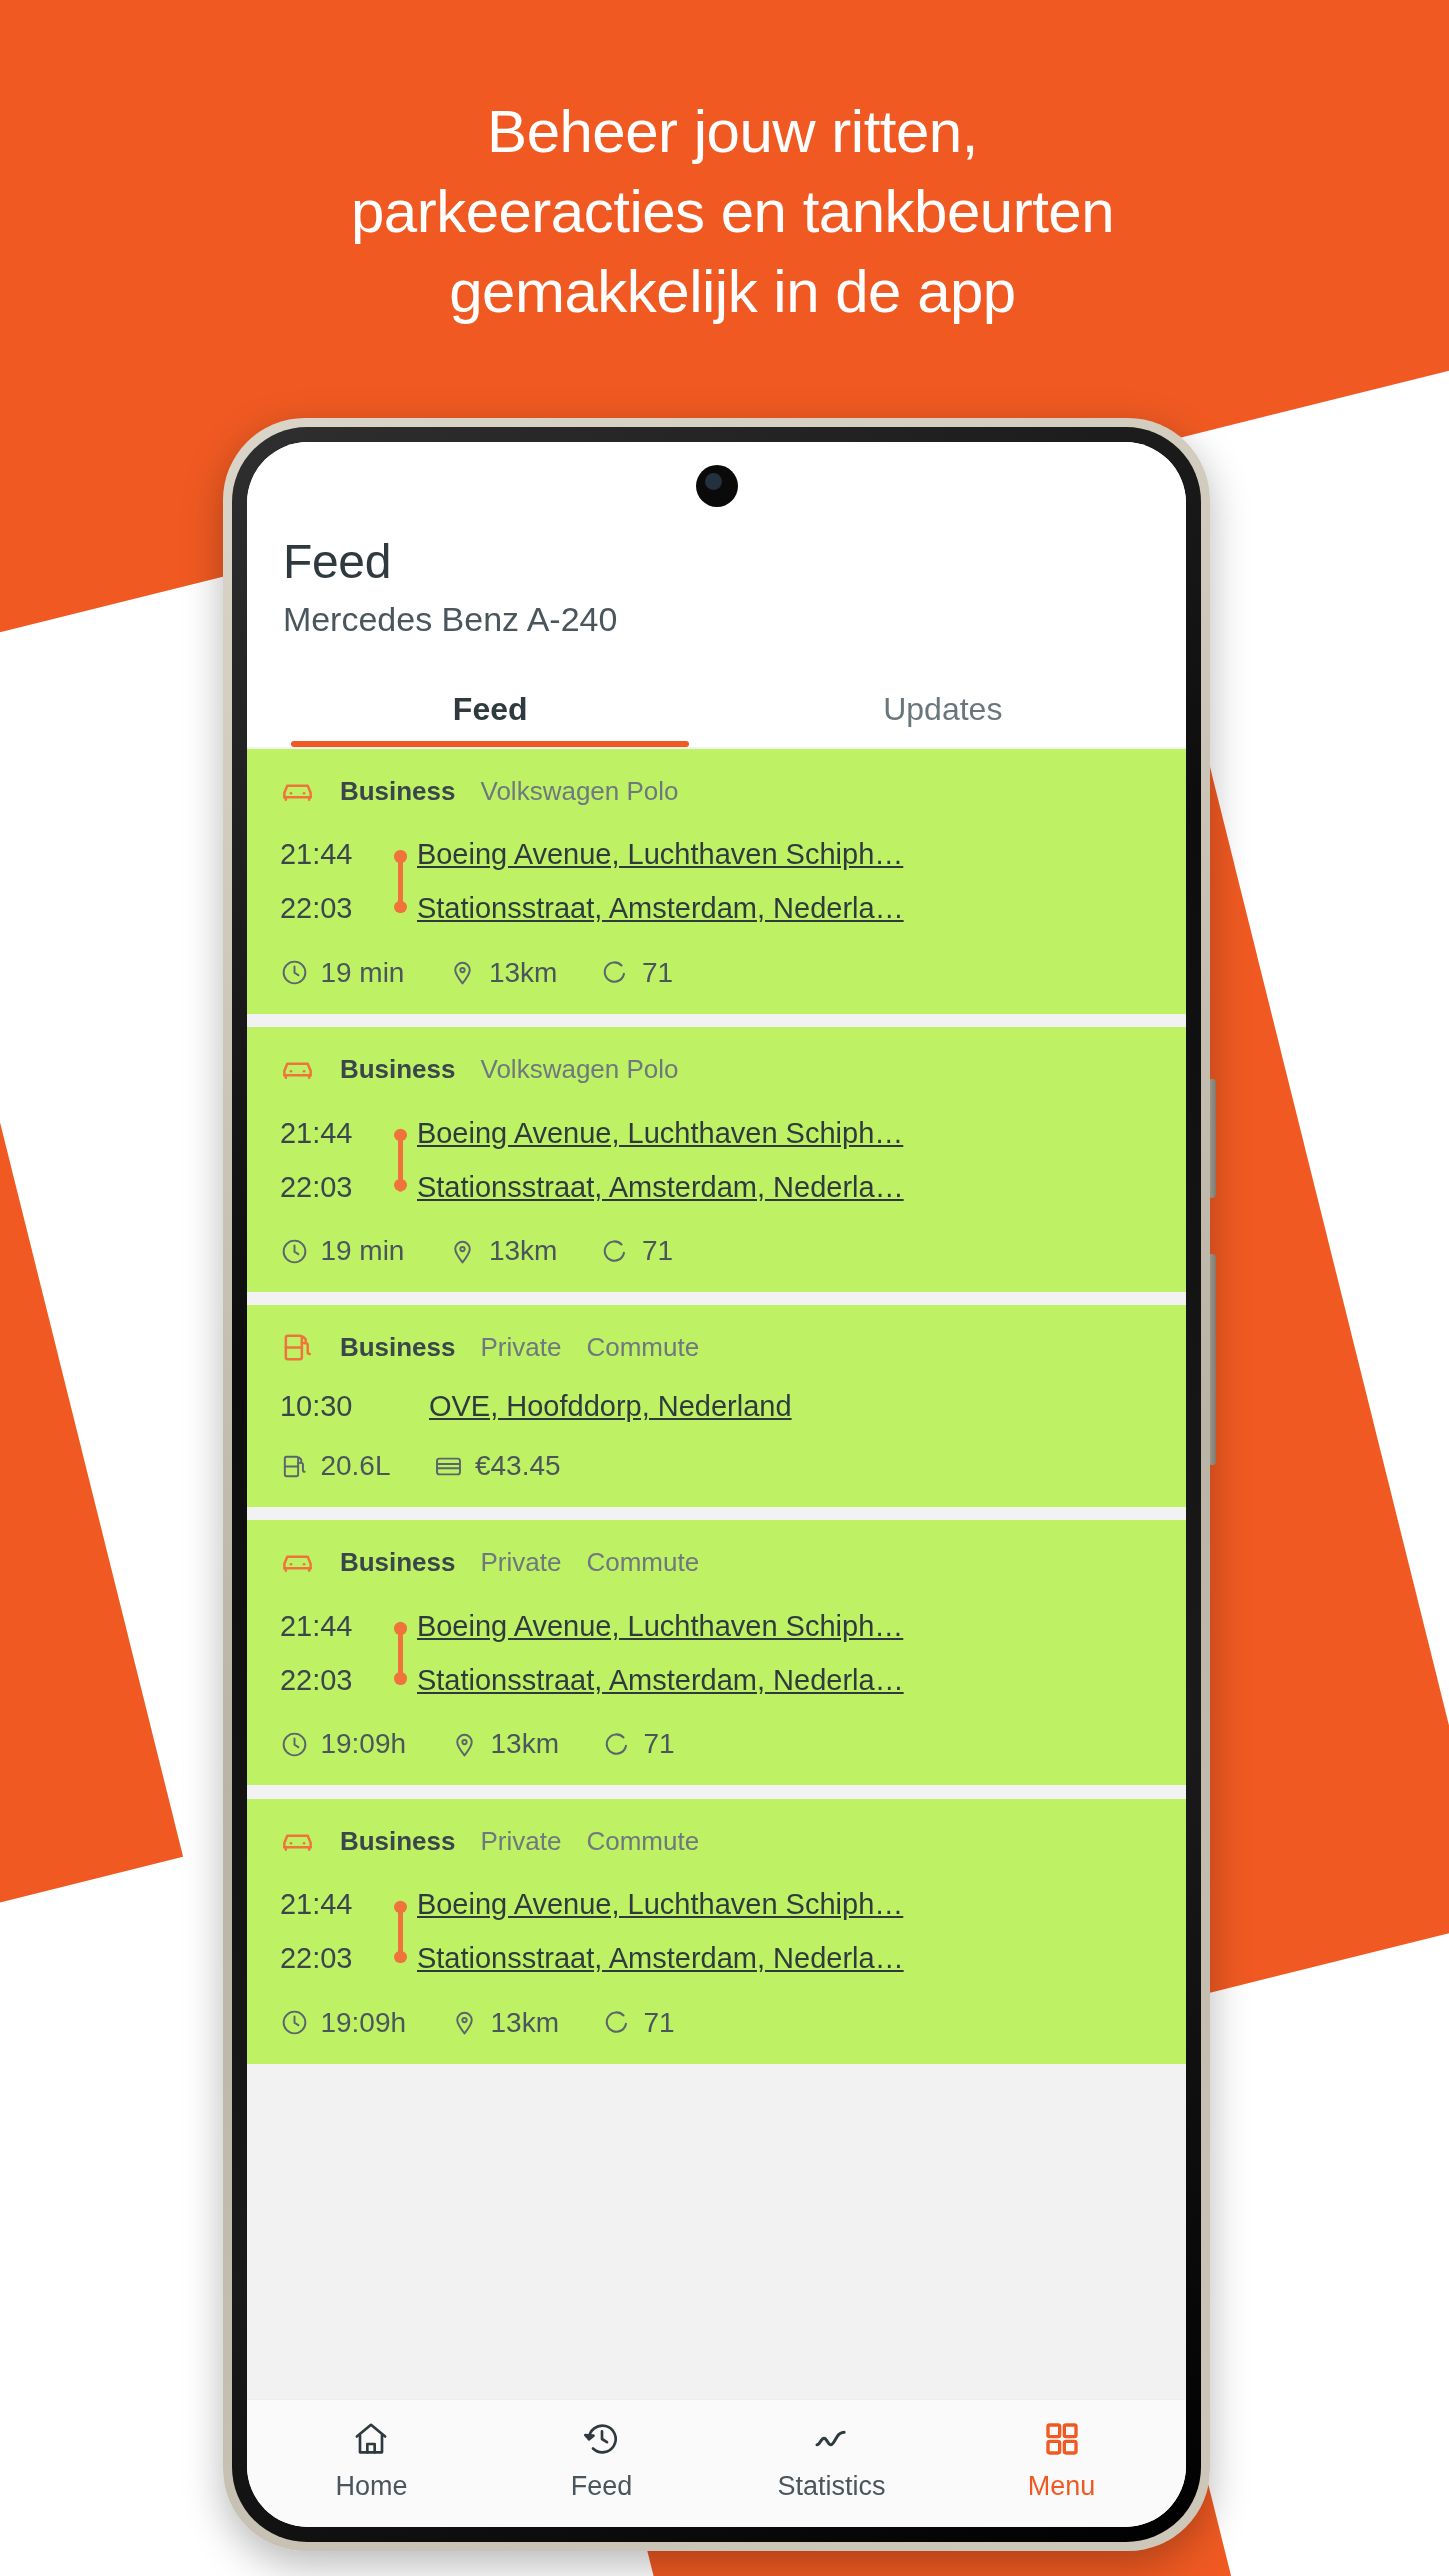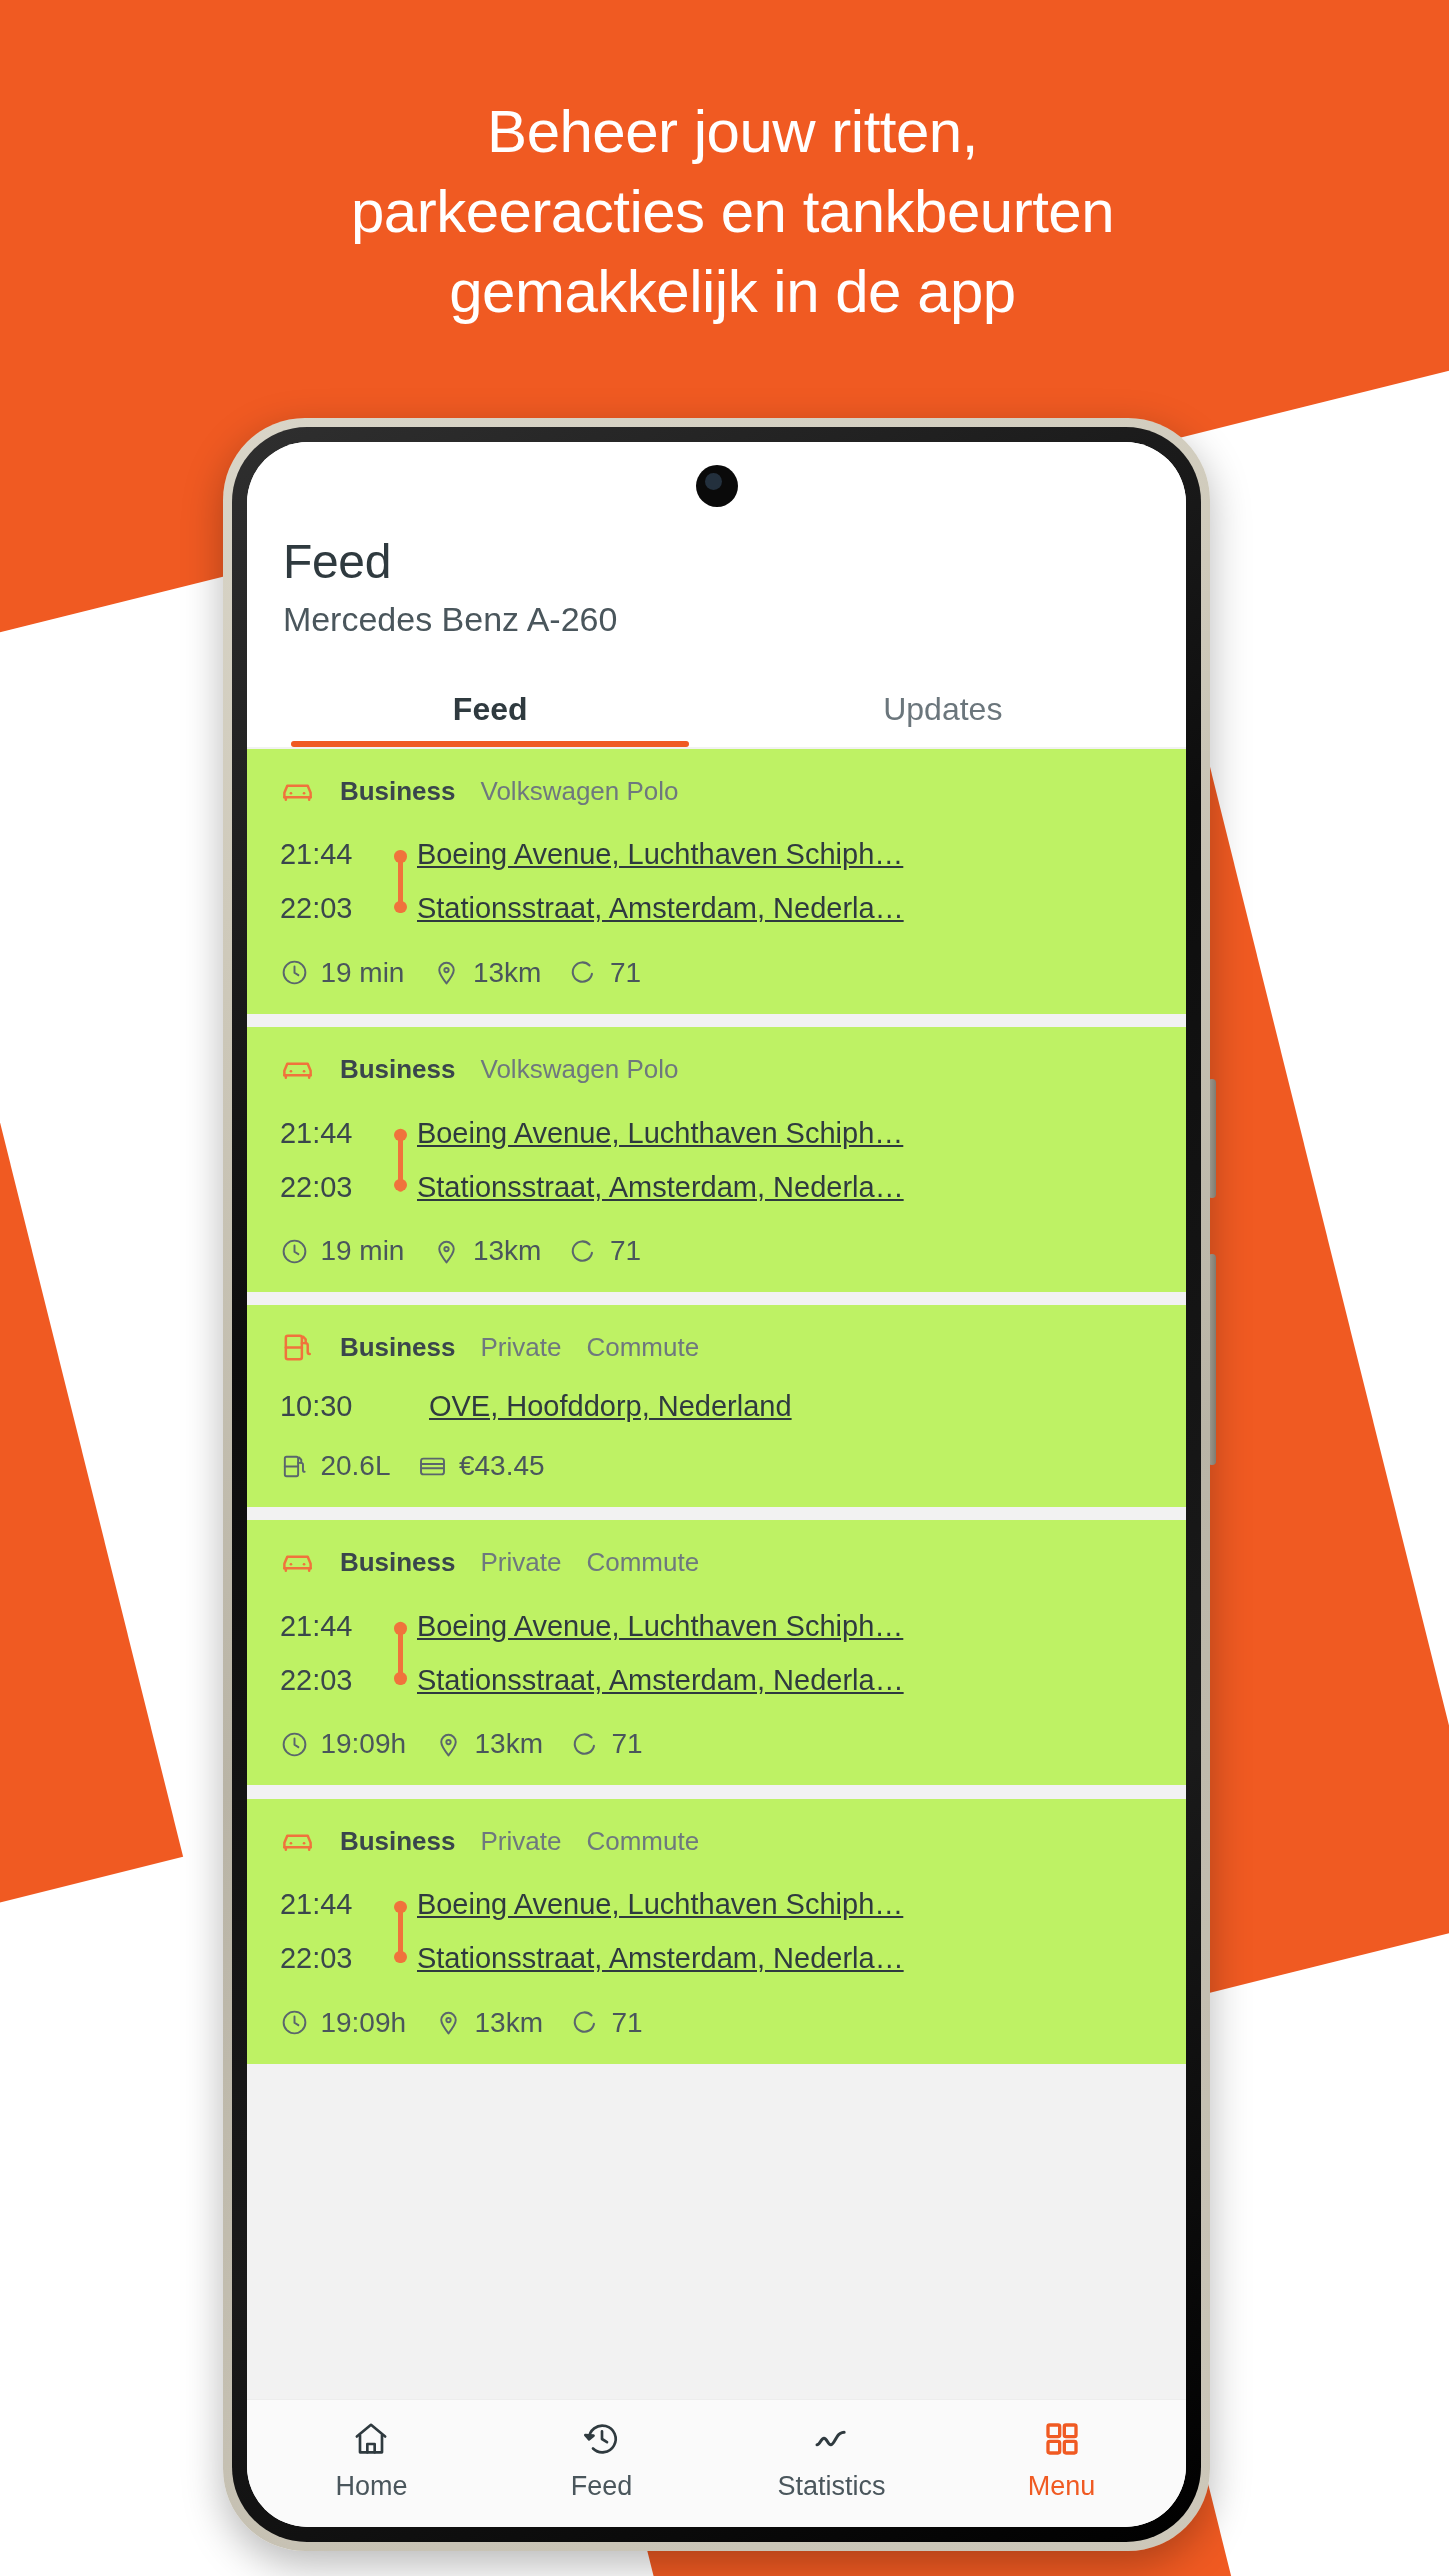--- a/index.html
+++ b/index.html
@@ -270,21 +270,21 @@
     align-items: center;
     column-gap: 45px;
   }
   .fuel-row .trip-time { padding: 5.8px 0; }
   .fuel-row .trip-place { grid-column: 2; padding: 5.8px 0; }
 
   
   .card-metrics {
     display: flex;
     align-items: center;
-    gap: 28px;
+    gap: 44px;
     margin-top: 21px;
   }
   .metric {
     display: flex;
     align-items: center;
     gap: 11.5px;
     font-size: 28px;
     color: #4A565C;
   }
   .metric svg { width: 29px; height: 29px; flex: none; display: block; }
@@ -330,21 +330,21 @@
   <div class="side-btn b1"></div>
   <div class="side-btn b2"></div>
   <div class="phone-outer">
     <div class="phone-bezel">
       <div class="phone-screen">
 
         <div class="camera"></div>
 
         <div class="app-header">
           <div class="app-title">Feed</div>
-          <div class="app-subtitle">Mercedes Benz A-260</div>
+          <div class="app-subtitle">Mercedes Benz A-240</div>
         </div>
 
         <div class="tabs">
           <div class="tab active">
             <span>Feed</span>
           </div>
           <div class="tab">
             <span>Updates</span>
           </div>
         </div>

